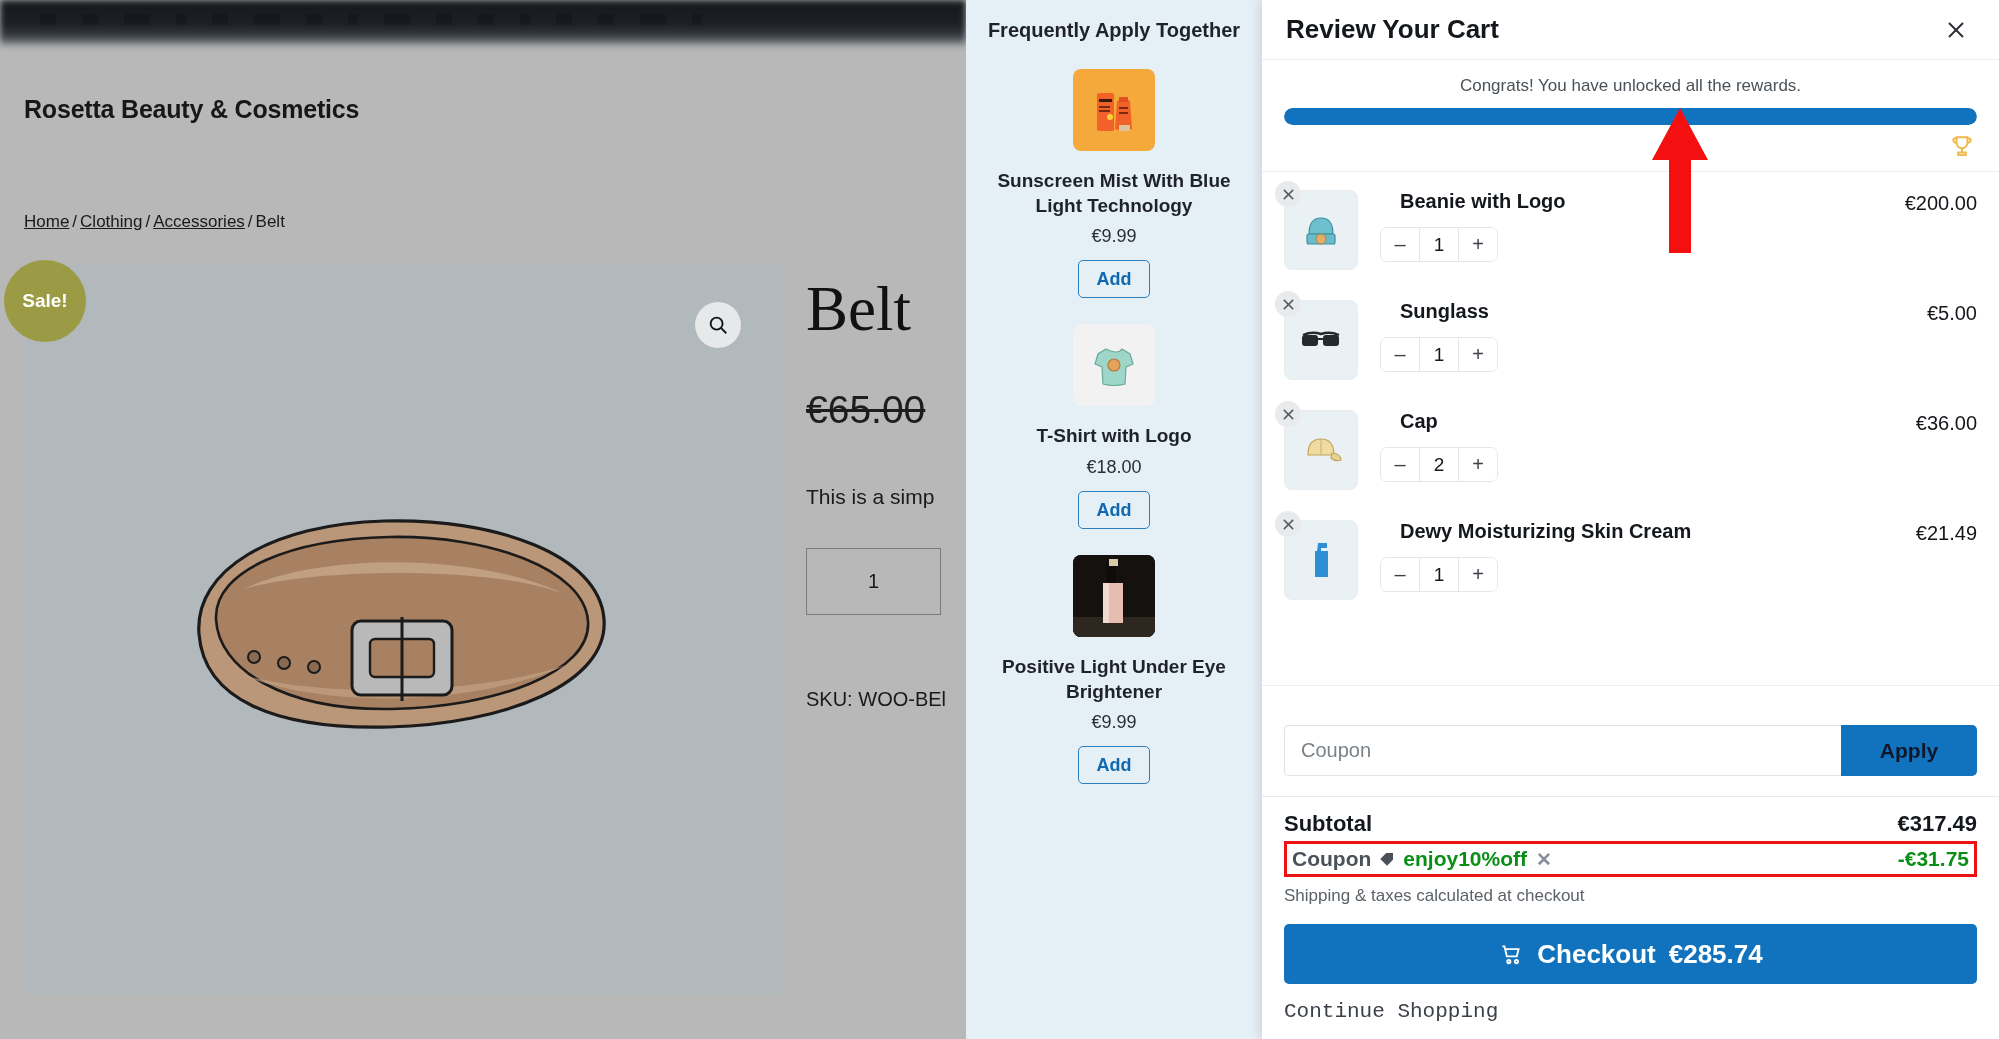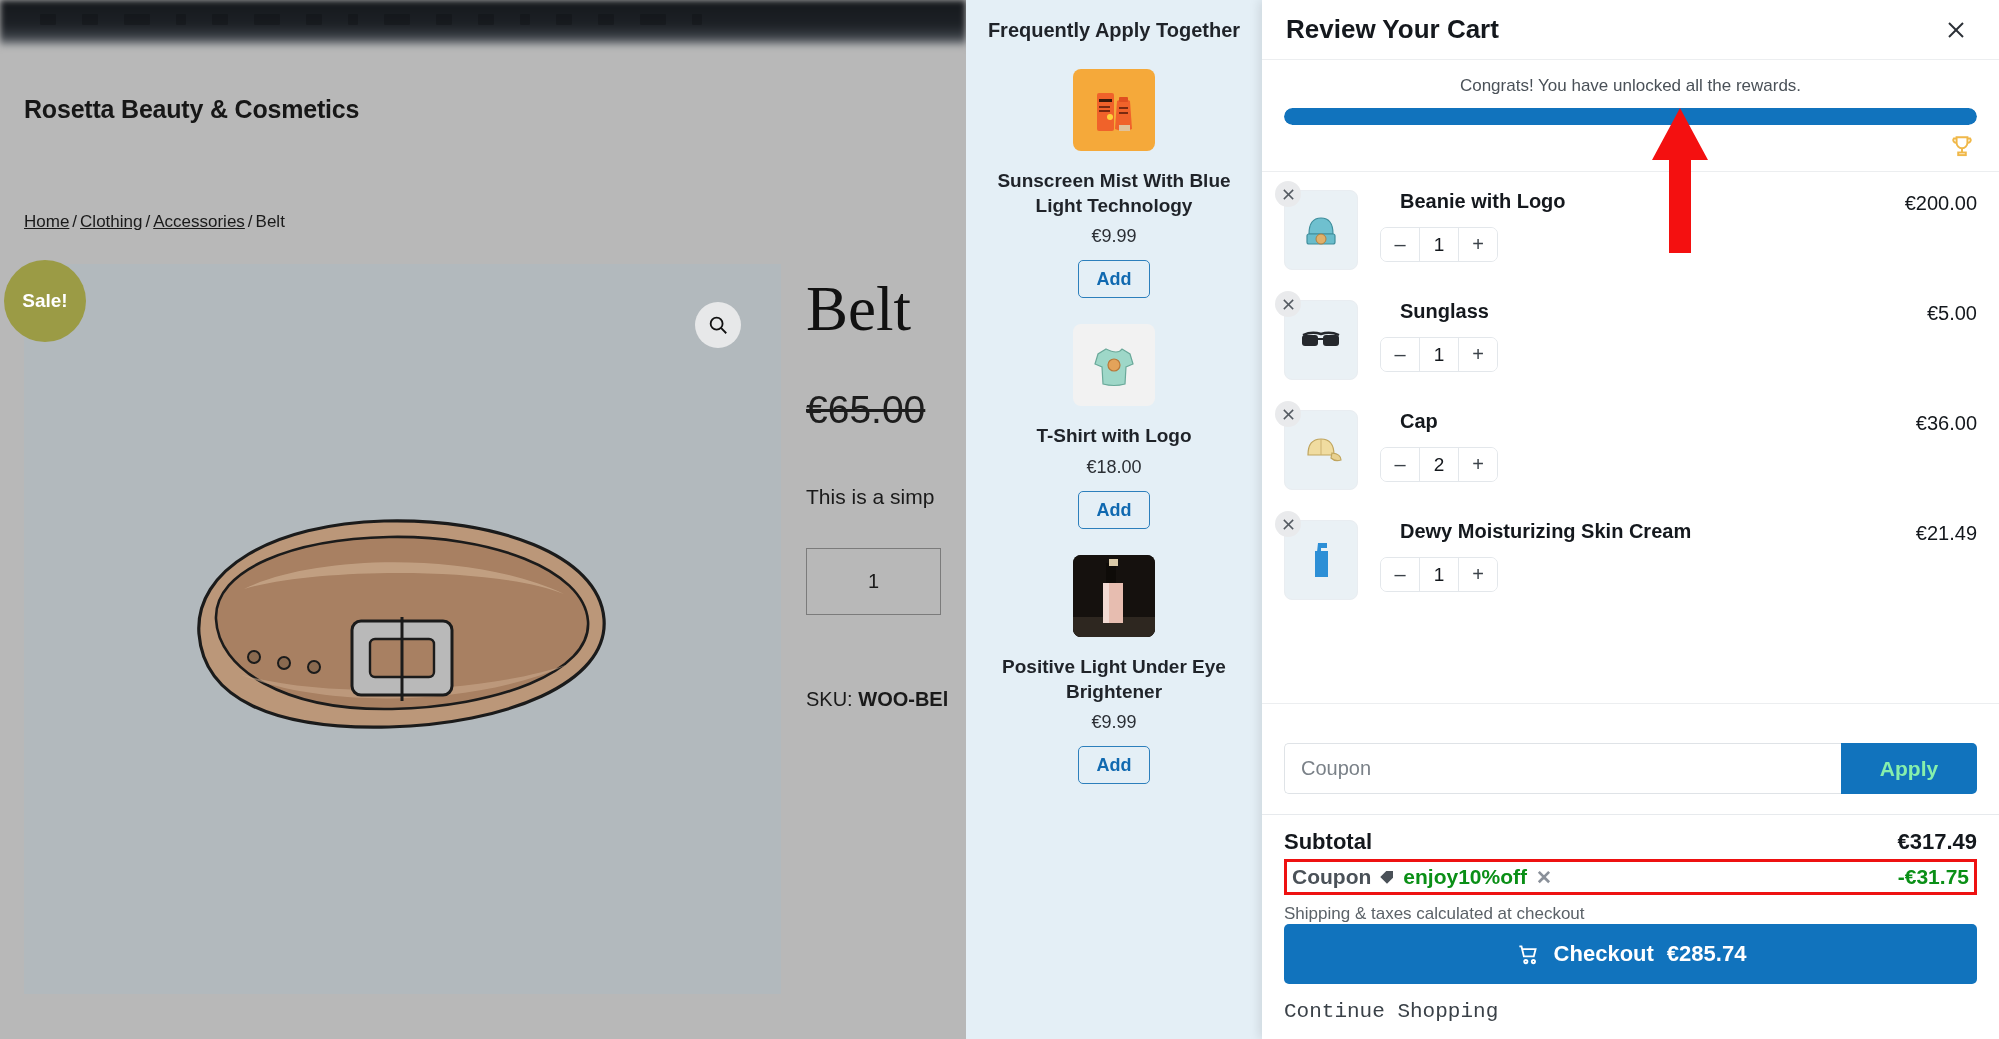--- a/index.html
+++ b/index.html
@@ -78,21 +78,21 @@
   }
   .qty-box {
     position: absolute; left: 806px; top: 548px; width: 135px; height: 67px;
     border: 1px solid #7b7b7b; background: #b8b8b8;
     display: flex; align-items: center; justify-content: center;
     font-size: 20px; color: #1a1a1a;
   }
   .sku-line {
     position: absolute; left: 806px; top: 688px; font-size: 20px; color: #1a1a1a; white-space: nowrap;
   }
-  .sku-line b { font-weight: 700; }
+  .sku-line b { font-weight: 400; }
 
   
   .fbt {
     position: absolute; left: 966px; top: 0; width: 296px; height: 1039px;
     background: #e4eff6; overflow: hidden; padding: 0 16px;
   }
   .fbt-title {
     text-align: center; font-size: 20px; font-weight: 700; color: #1f2329;
     line-height: 1.25; padding-top: 18px;
   }
@@ -172,41 +172,41 @@
   .discount-head h3 { font-size: 22px; font-weight: 700; color: #14181d; }
   .coupon-row { display: flex; margin-top: 23px; height: 51px; }
   .coupon-input {
     flex: 1 1 auto; border: 1px solid #dfe3e7; border-right: 0;
     border-radius: 5px 0 0 5px; padding: 0 16px; font-size: 20px; color: #14181d;
     font-family: "Liberation Sans", sans-serif; outline: none; background:#fff;
   }
   .coupon-input::placeholder { color: #7a8188; }
   .apply-btn {
     flex: 0 0 136px; border: 0; border-radius: 0 5px 5px 0; background: #1173bd;
-    color: #86efac; font-size: 21px; font-weight: 700; cursor: pointer;
+    color: #0f172a; font-size: 21px; font-weight: 700; cursor: pointer;
     font-family: "Liberation Sans", sans-serif;
   }
 
   .totals { flex: 0 0 auto; border-top: 1px solid #e7eaed; padding: 14px 22px 16px; }
   .tot-row { display: flex; align-items: center; justify-content: space-between; }
   .tot-label { font-size: 22px; font-weight: 700; color: #14181d; }
   .tot-val { font-size: 22px; font-weight: 700; color: #14181d; }
   .coupon-applied {
     display: flex; align-items: center; justify-content: space-between;
     border: 3px solid #ee1111; padding: 3px 5px; margin-top: 4px;
   }
   .coupon-applied .lbl { font-size: 21px; font-weight: 700; color: #4a5158; display: flex; align-items: center; gap: 7px; }
   .coupon-code { color: #0a8f16; font-weight: 700; }
   .coupon-x { color: #8a9099; font-size: 19px; cursor: pointer; margin-left: 2px; }
   .coupon-amt { font-size: 21px; font-weight: 700; color: #0a8f16; }
   .ship-note { font-size: 17px; color: #5b6268; margin-top: 9px; }
 
   .checkout-btn {
-    margin-top: 0; width: 100%; height: 60px; border: 0; border-radius: 5px;
-    background: #1173bd; color: #fff; font-size: 22px; font-weight: 700;
+    margin-top: 18px; width: 100%; height: 60px; border: 0; border-radius: 5px;
+    background: #1173bd; color: #fff; font-size: 26px; font-weight: 700;
     display: flex; align-items: center; justify-content: center; gap: 13px; cursor: pointer;
     font-family: "Liberation Sans", sans-serif;
   }
   .continue {
     display: block; width: 100%; text-align: left; margin-top: 16px;
     font-size: 21px; color: #3a4148; background: none; border: 0; cursor: pointer;
     font-family: Liberation Mono, monospace;
   }
 
   

